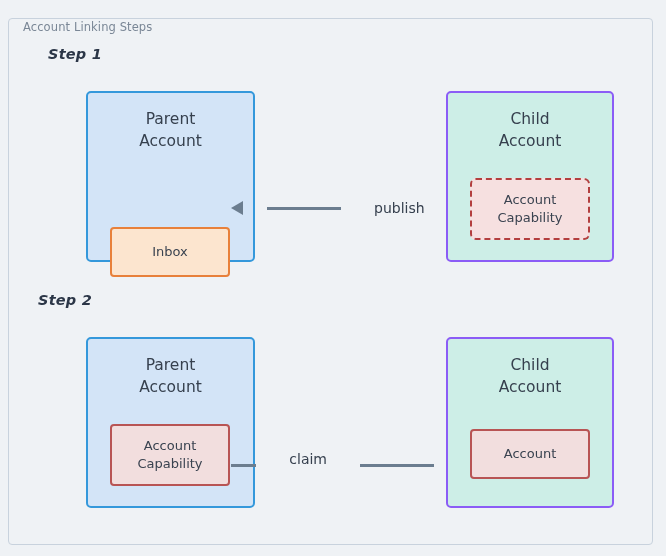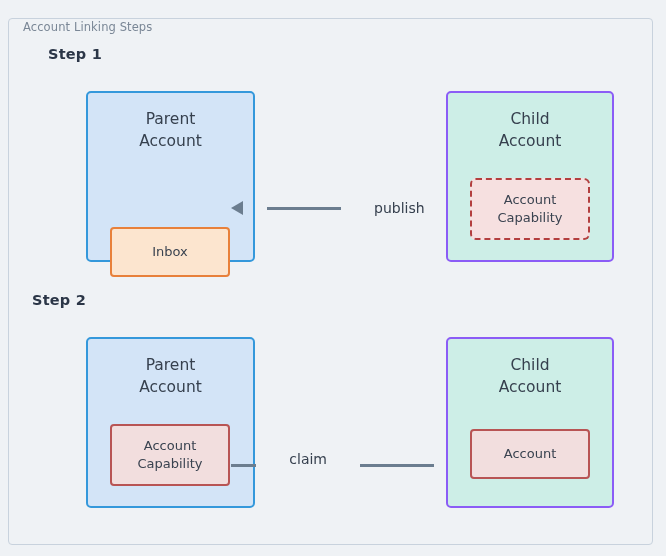--- a/index.html
+++ b/index.html
@@ -38,20 +38,21 @@
   }
 
   
   .step-label {
     position: absolute;
     font-size: 14.5px;
     font-weight: bold;
     color: #2b3647;
     white-space: nowrap;
     letter-spacing: 0.2px;
+    font-style: italic;
   }
 
   
   .account-box {
     position: absolute;
     box-sizing: border-box;
     border-radius: 5px;
   }
   .account-box.parent {
     background: #d3e4f7;
@@ -162,21 +163,21 @@
   <div class="conn-line" style="flex:1;"></div>
 </div>
 
 <div class="account-box child" style="left:446px; top:91px; width:168px; height:171px;">
   <div class="account-box-title">Child
 Account</div>
 </div>
 <div class="chip cap-dashed" style="left:470px; top:178px; width:120px; height:62px;">Account
 Capability</div>
 
-<div class="step-label" style="left:32px; top:292px;">Step 2</div>
+<div class="step-label" style="left:38px; top:292px;">Step 2</div>
 
 <div class="account-box parent" style="left:86px; top:337px; width:169px; height:171px;">
   <div class="account-box-title">Parent
 Account</div>
 </div>
 <div class="chip cap-solid" style="left:110px; top:424px; width:120px; height:62px;">Account
 Capability</div>
 
 <div class="connector" style="left:231px; top:441px; width:239px;align-items:flex-end;">
   <div class="conn-line" style="flex:1;"></div>

